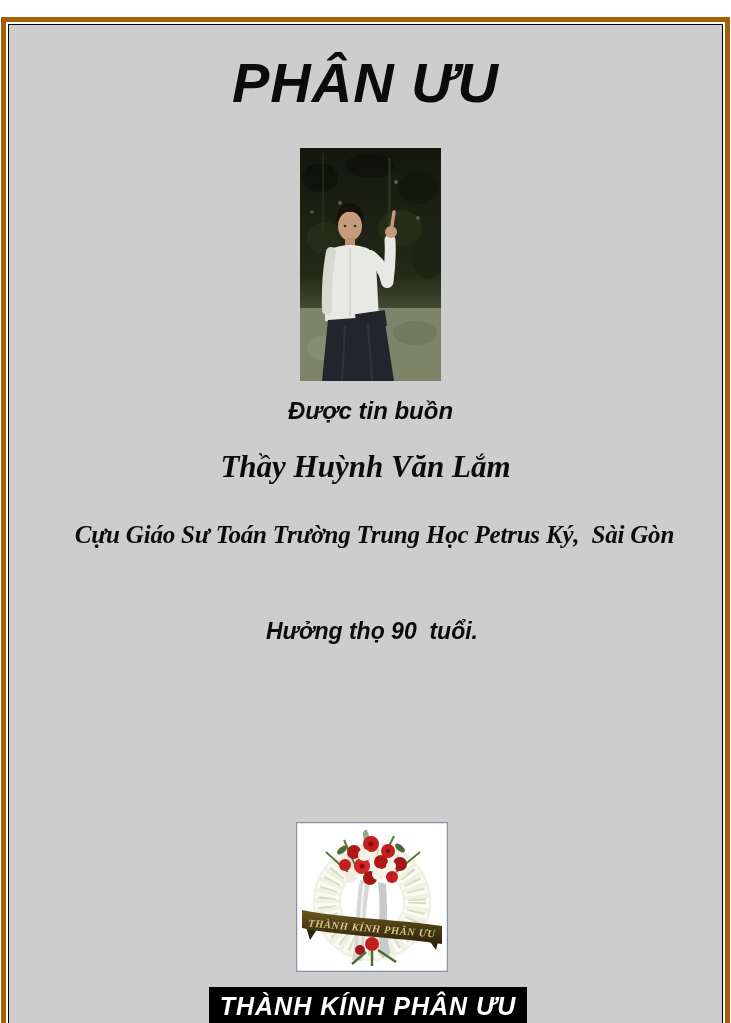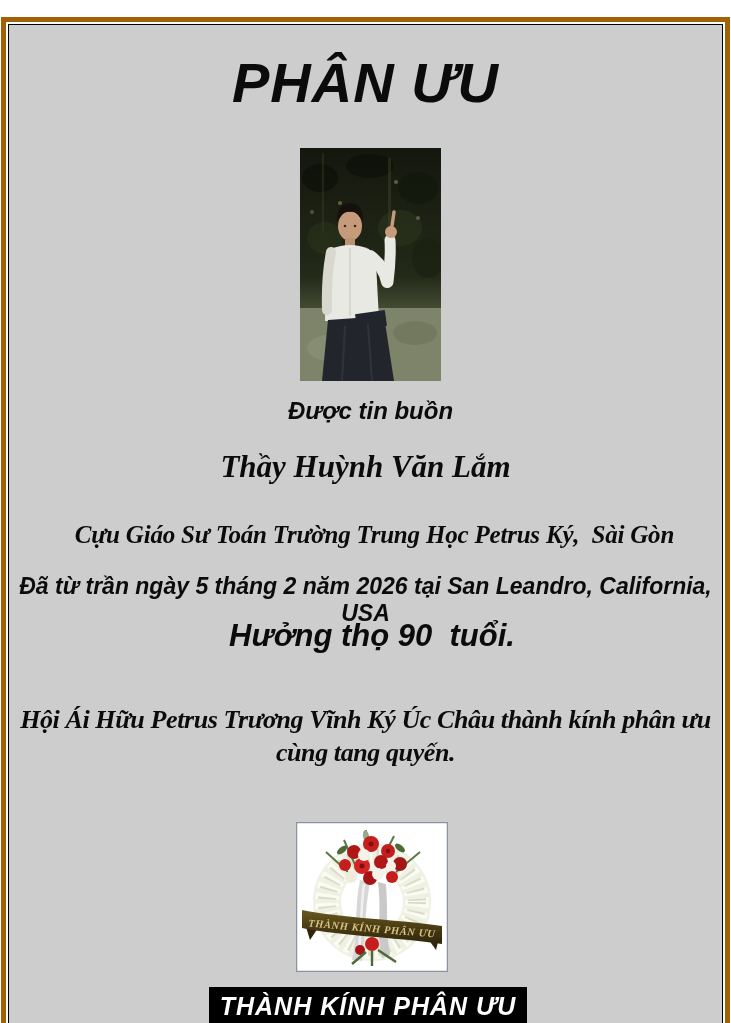--- a/index.html
+++ b/index.html
@@ -14,21 +14,21 @@
   .line{position:absolute;left:0;right:0;text-align:center;color:#0b0b0b;
         white-space:pre-wrap;font-weight:bold;}
   .sans{font-family:"Liberation Sans","DejaVu Sans",sans-serif;}
   .serif{font-family:"Liberation Serif","DejaVu Serif",serif;}
   .title{top:28px;font-size:56px;letter-spacing:1px;}
   .photo-frame{position:absolute;left:294px;top:126px;width:141px;height:233px;}
   .intro{top:375px;font-size:24px;margin-left:10px;}
   .name{top:427px;font-size:31px;}
   .title-line{top:499px;font-size:25px;letter-spacing:-0.2px;padding-left:18px;}
   .death-line{top:551px;font-size:23px;}
-  .age-line{top:596px;font-size:31px;margin-left:13px;}
+  .age-line{top:596px;font-size:23px;margin-left:13px;}
   .funeral-line{top:639px;font-size:25px;}
   .condolence-line{top:681px;font-size:26px;line-height:1.28;padding:0 10px;letter-spacing:-0.4px;}
   .prayer-line{top:754px;font-size:25px;letter-spacing:-0.3px;}
   .wreath-frame{position:absolute;left:290px;top:800px;width:152px;height:150px;}
   .footer-banner{
     position:absolute;left:203px;top:965px;width:318px;height:39px;
     background:#000000;color:#ffffff;text-align:center;line-height:39px;
     font-size:25px;font-weight:bold;letter-spacing:1px;white-space:pre;
   }
 </style>
@@ -89,23 +89,21 @@
 
       <path d="M28,172 L84,168 L94,233 L22,233 Z" fill="#23252d"></path>
       <path d="M45,178 L42,233" stroke="#343742" stroke-width="2" opacity="0.8"></path>
       <path d="M68,176 L72,233" stroke="#343742" stroke-width="2" opacity="0.8"></path>
     </svg>
   </div>
 
   <div class="line sans intro">Được tin buồn</div>
   <div class="line serif name">Thầy Huỳnh Văn Lắm</div>
   <div class="line serif title-line">Cựu Giáo Sư Toán Trường Trung Học Petrus Ký,  Sài Gòn</div>
-  <div class="line sans death-line">Đã từ trần ngày 5 tháng 2 năm 2026 tại San Leandro, California, USA</div>
   <div class="line sans age-line">Hưởng thọ 90  tuổi.</div>
-  <div class="line serif condolence-line">Hội Ái Hữu Petrus Trương Vĩnh Ký Úc Châu thành kính phân ưu cùng tang quyến.</div>
 
   <div class="wreath-frame">
     <svg width="152" height="150" viewBox="0 0 152 150">
       <defs>
         <linearGradient id="ribGrad" x1="0" y1="0" x2="0" y2="1">
           <stop offset="0" stop-color="#6b5a20"></stop>
           <stop offset="0.5" stop-color="#4a3c14"></stop>
           <stop offset="1" stop-color="#2e250b"></stop>
         </linearGradient>
       </defs>

